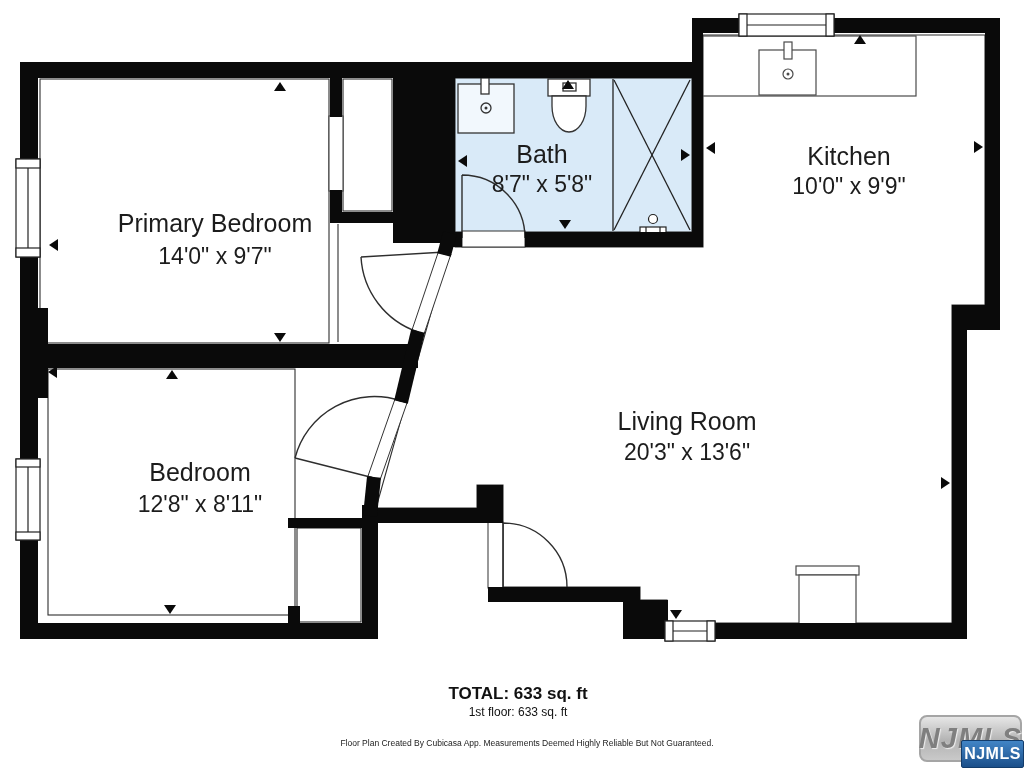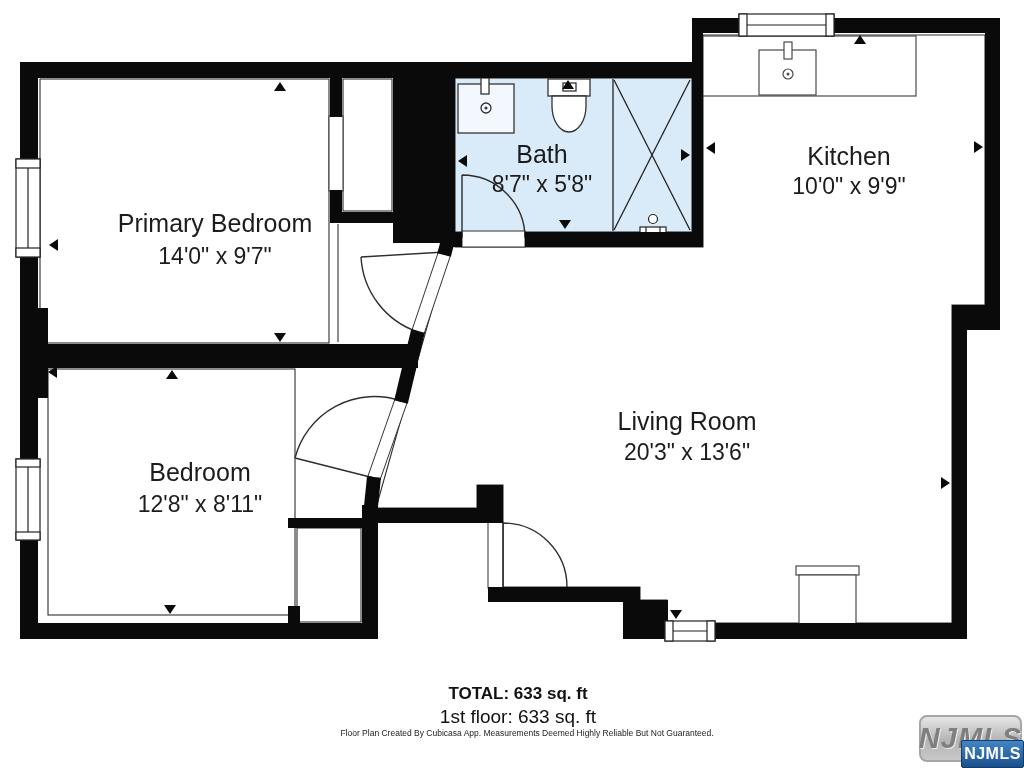--- a/index.html
+++ b/index.html
@@ -7,22 +7,22 @@
     position:relative;width:1024px;height:768px;background:#ffffff;overflow:hidden;
     font-family:"Liberation Sans","DejaVu Sans",sans-serif;
   }
   .plan-svg{position:absolute;left:0;top:0;}
   .room-name{font-size:25px;fill:#1c1c1c;}
   .room-dims{font-size:23px;fill:#1c1c1c;}
   .summary{
     position:absolute;left:12px;right:0;top:684px;text-align:center;color:#111;line-height:1.22;
   }
   .summary .total{font-weight:bold;font-size:17px;}
-  .summary .line{font-size:19px;}
-  .summary .disclaimer{font-size:8.5px;margin-top:0;color:#222;padding-left:18px;}
+  .summary .line{font-size:12px;}
+  .summary .disclaimer{font-size:8.5px;margin-top:19px;color:#222;padding-left:18px;}
   .wm-gray{
     position:absolute;left:919px;top:715px;width:103px;height:47px;box-sizing:border-box;
     background:linear-gradient(180deg,#e6e6e6 0%,#b3b3b3 55%,#c9c9c9 100%);
     border:2px solid #a5a5a5;border-radius:8px;
     display:flex;align-items:center;justify-content:center;
     font-weight:bold;font-style:italic;font-size:29px;color:#7f7f7f;
     text-shadow:1px 1px 1px #efefef;letter-spacing:1px;
   }
   .wm-blue{
     position:absolute;left:961px;top:740px;width:63px;height:28px;box-sizing:border-box;

